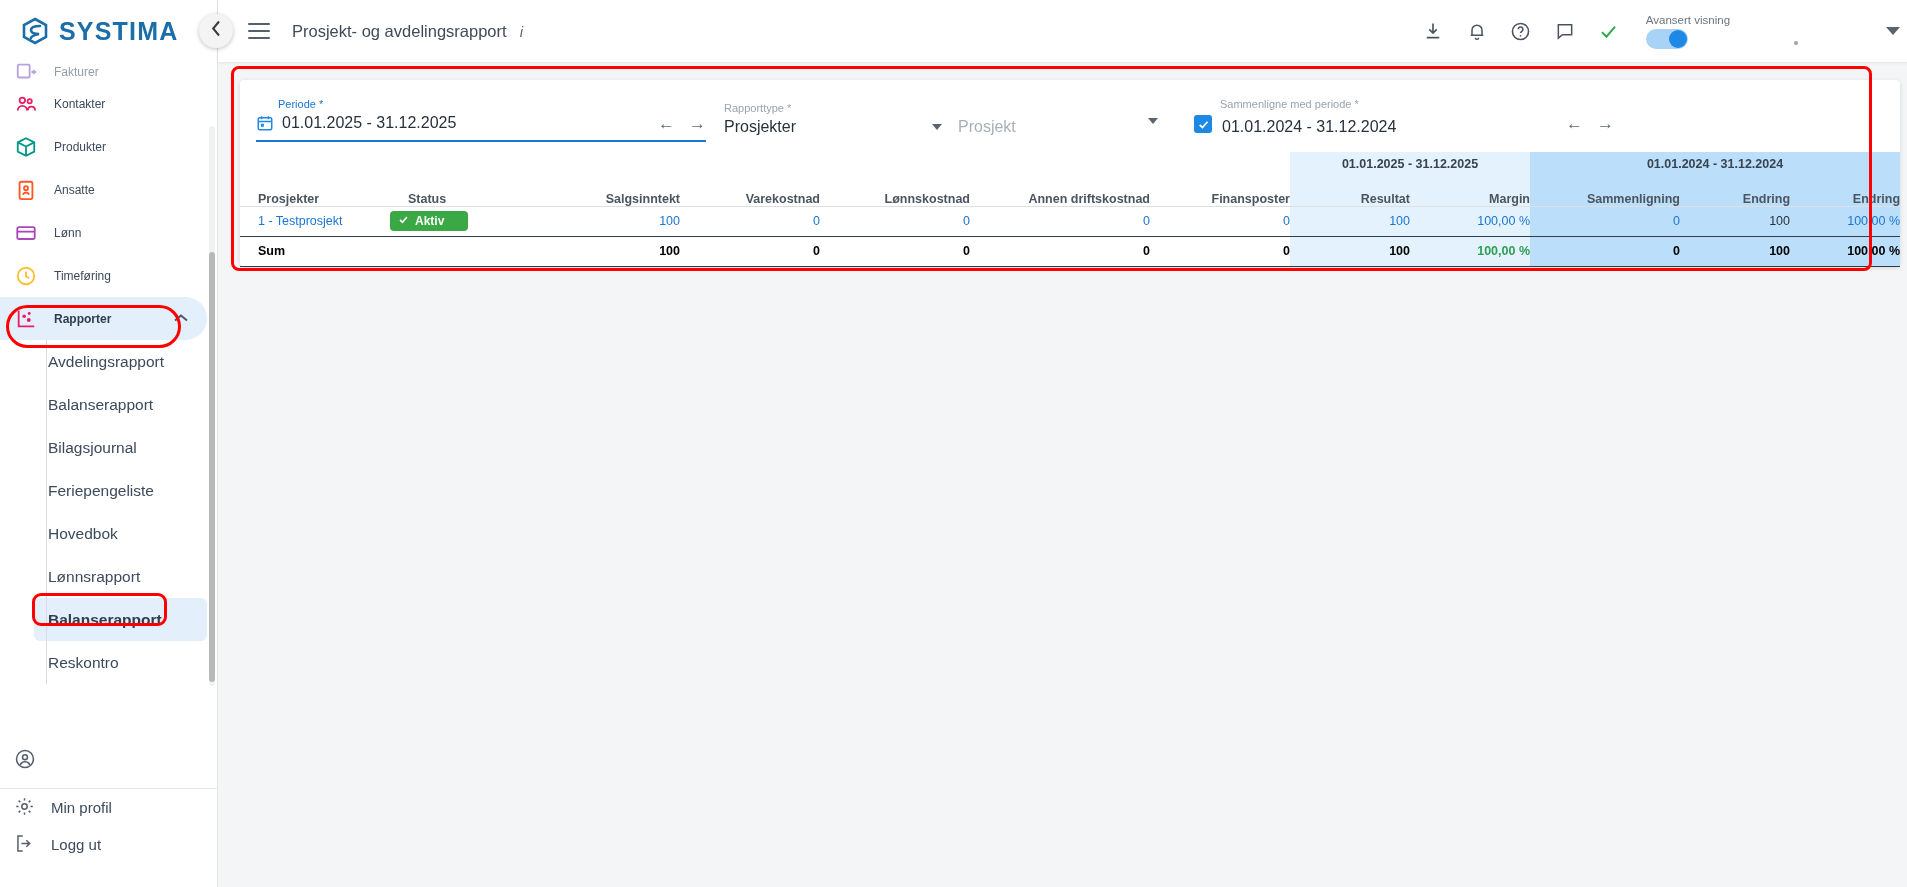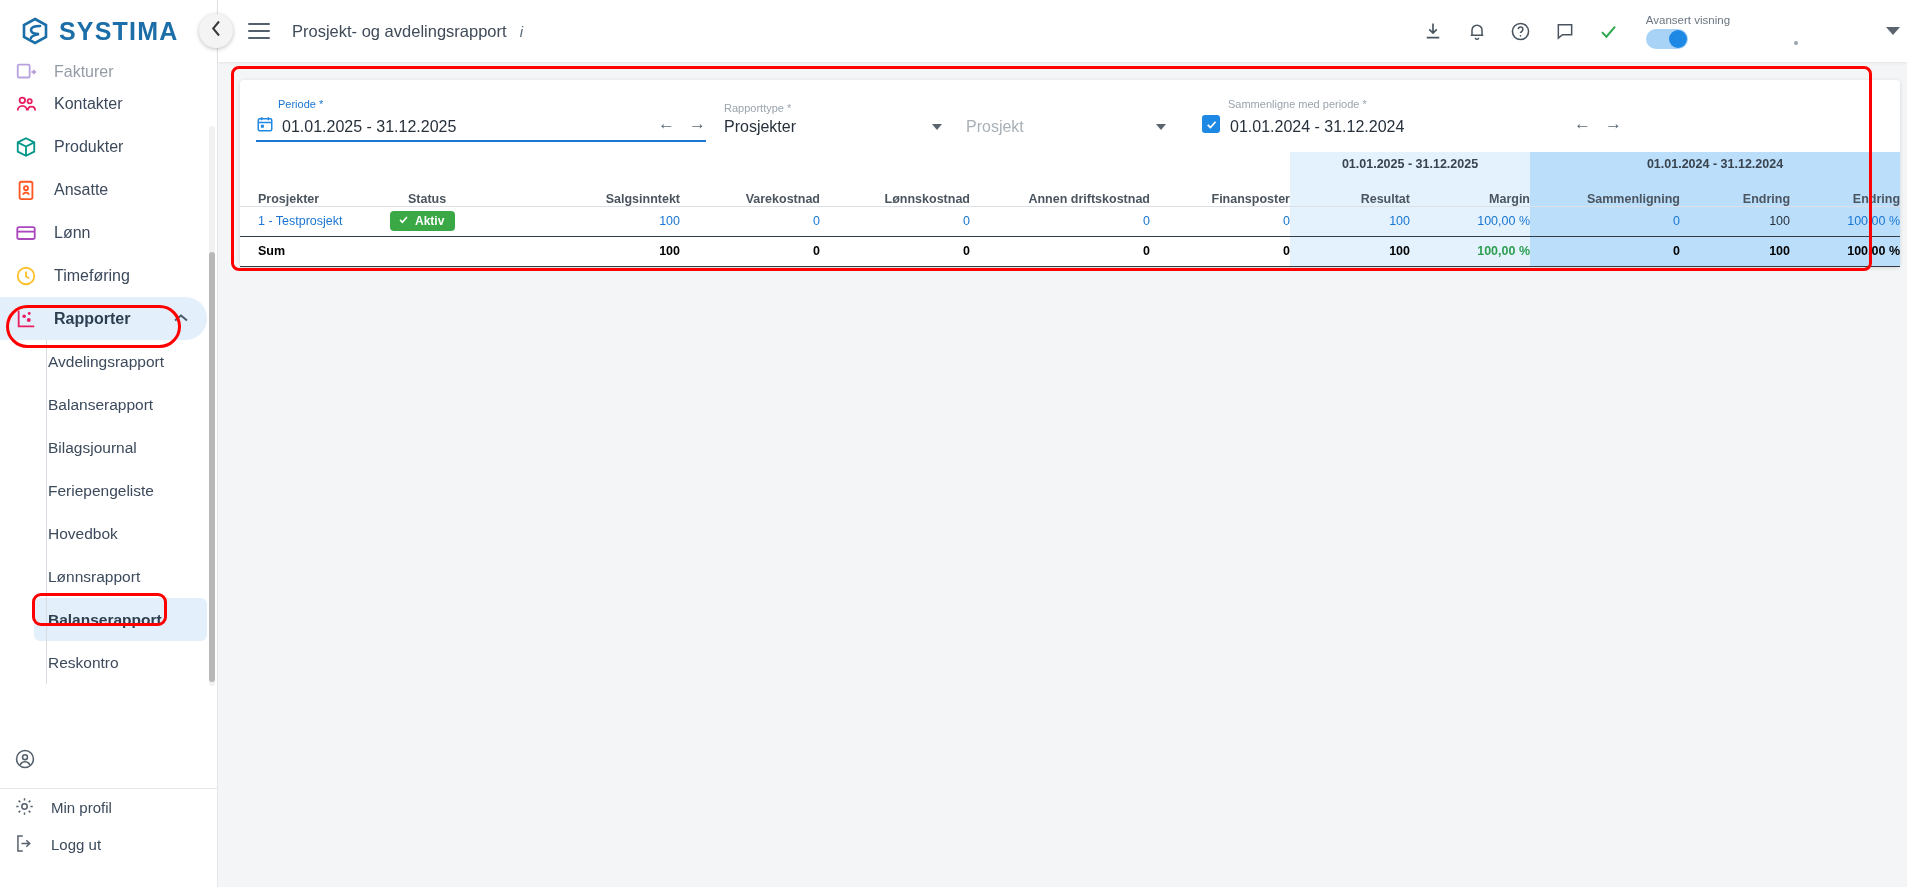--- a/index.html
+++ b/index.html
@@ -31,21 +31,21 @@
     flex: 1 1 auto; overflow: hidden; position: relative;
     padding-top: 0px;
   }
   .nav-item {
     height: 43px; display: flex; align-items: center;
     padding-left: 14px; gap: 16px; cursor: pointer;
     position: relative;
   }
   .nav-item .ico { width: 24px; height: 24px; flex: 0 0 24px;
     display:flex; align-items:center; justify-content:center;}
-  .nav-label { font-size: 16px; color: #3c4a5c; text-align: right; }
+  .nav-label { font-size: 12px; color: #3c4a5c; text-align: right; }
   .nav-item.partial { opacity: 0.55; height: 20px; overflow: hidden; }
   .nav-item.active {
     background: #e3f0fb; border-radius: 0 22px 22px 0;
     margin-right: 10px;
   }
   .nav-item.active .nav-label { font-weight: bold; color: #2c3e50; }
   .chev { margin-left: auto; margin-right: 18px; color: #4a5a6a; font-size: 13px;}
   .subnav { position: relative; padding-left: 0; }
   .subnav::before {
     content:""; position:absolute; left: 46px; top: 0; bottom: 0;
@@ -121,39 +121,39 @@
   .card { background:#fff; border-radius: 4px; box-shadow: 0 1px 4px rgba(0,0,0,.13);
     position: relative; padding: 0; }
   .outer-ring {
     position:absolute; left: 13px; top: 4px; width: 1641px; height: 205px;
     border: 3.5px solid #ff0000; border-radius: 8px; pointer-events: none; z-index: 20;
   }
 
   
   .filters { display:flex; align-items:flex-end; padding: 20px 16px 6px 16px;
      gap: 0; height: 62px; }
-  .f-period { width: 450px; position: relative; display:flex; align-items:flex-end; }
+  .f-period { width: 450px; position: relative; display:flex; align-items:flex-start; }
   .f-label { position:absolute; top: -16px; left: 22px; font-size: 11px; color:#1976d2;}
   .f-label.grey { color:#9aa3ad; }
   .cal-ico { width:18px;height:18px;flex:0 0 18px;margin-right:8px;margin-bottom:3px;}
   .f-value { font-size: 16px; color:#27313c; }
   .underline-blue { position:absolute; left:0; right:0; bottom:-6px; height:2px;
      background:#1976d2; }
   .arrows { display:flex; gap: 14px; margin-left:auto; margin-bottom:2px;
      color:#5c6873; font-size: 17px; }
   .arrows span { cursor:pointer; }
 
   .f-reporttype { width: 218px; position:relative; margin-left: 18px;
      display:flex; align-items:flex-end; }
   .f-reporttype .f-label { left: 0; }
   .sel-caret { width:0;height:0;margin-left:auto;margin-bottom:6px;
      border-left:5px solid transparent;border-right:5px solid transparent;
      border-top:6px solid #5a646f; }
-  .f-project { width: 200px; position:relative; margin-left: 24px;
-     display:flex; align-items:flex-end; }
+  .f-project { width: 200px; position:relative; margin-left: 16px;
+     display:flex; }
   .f-placeholder { font-size: 16px; color:#a9b0b8; }
   .f-compare { width: 420px; position:relative; margin-left: 36px;
      display:flex; align-items:flex-end; }
   .f-compare .f-label { left: 26px; }
   .chk { width: 18px; height: 18px; background:#1e88e5; border-radius: 3px;
      margin-right: 10px; margin-bottom: 3px; display:flex; align-items:center;
      justify-content:center; flex:0 0 18px; cursor:pointer; }
 
   
   table.report { width: 100%; border-collapse: collapse; table-layout: fixed;
@@ -170,21 +170,21 @@
   .hd-row th.b1 { background:#e3f2fd; }
   .hd-row th.b2 { background:#bbdefb; }
   td.b1 { background:#e3f2fd; }
   td.b2 { background:#bbdefb; }
   .data-row td { height: 30px; text-align:right; padding-right: 16px;
      font-size: 13.5px; color:#1976d2; border-bottom: 1px solid #333b44; }
   .data-row td.left { text-align:left; padding-left:18px; padding-right:0; }
   .data-row td.statuscell { text-align:left; padding-left: 0; }
   .badge { display:inline-flex; align-items:center; gap:6px;
      background:#39a845; color:#fff; font-size:12px; font-weight:bold;
-     border-radius: 4px; padding: 3px 11px 3px 8px; }
+     border-radius: 4px; padding: 3px 24px 3px 8px; }
   .green { color:#2e9e52; }
   .sum-row td { height: 30px; text-align:right; padding-right: 16px;
      font-size: 14px; color:#000000; font-weight:bold;
      border-bottom: 1px solid #333b44; }
   .sum-row td.left { text-align:left; padding-left:18px; padding-right:0; }
   .sum-row td.greenb { color:#2e9e52; }
 
   .hl-ring-rapporter { left: 6px; top: 305px; width: 175px; height: 43px;
      border-radius: 22px; }
   .hl-ring-prosjektrapport { left: 32px; top: 593px; width: 135px; height: 33px;

